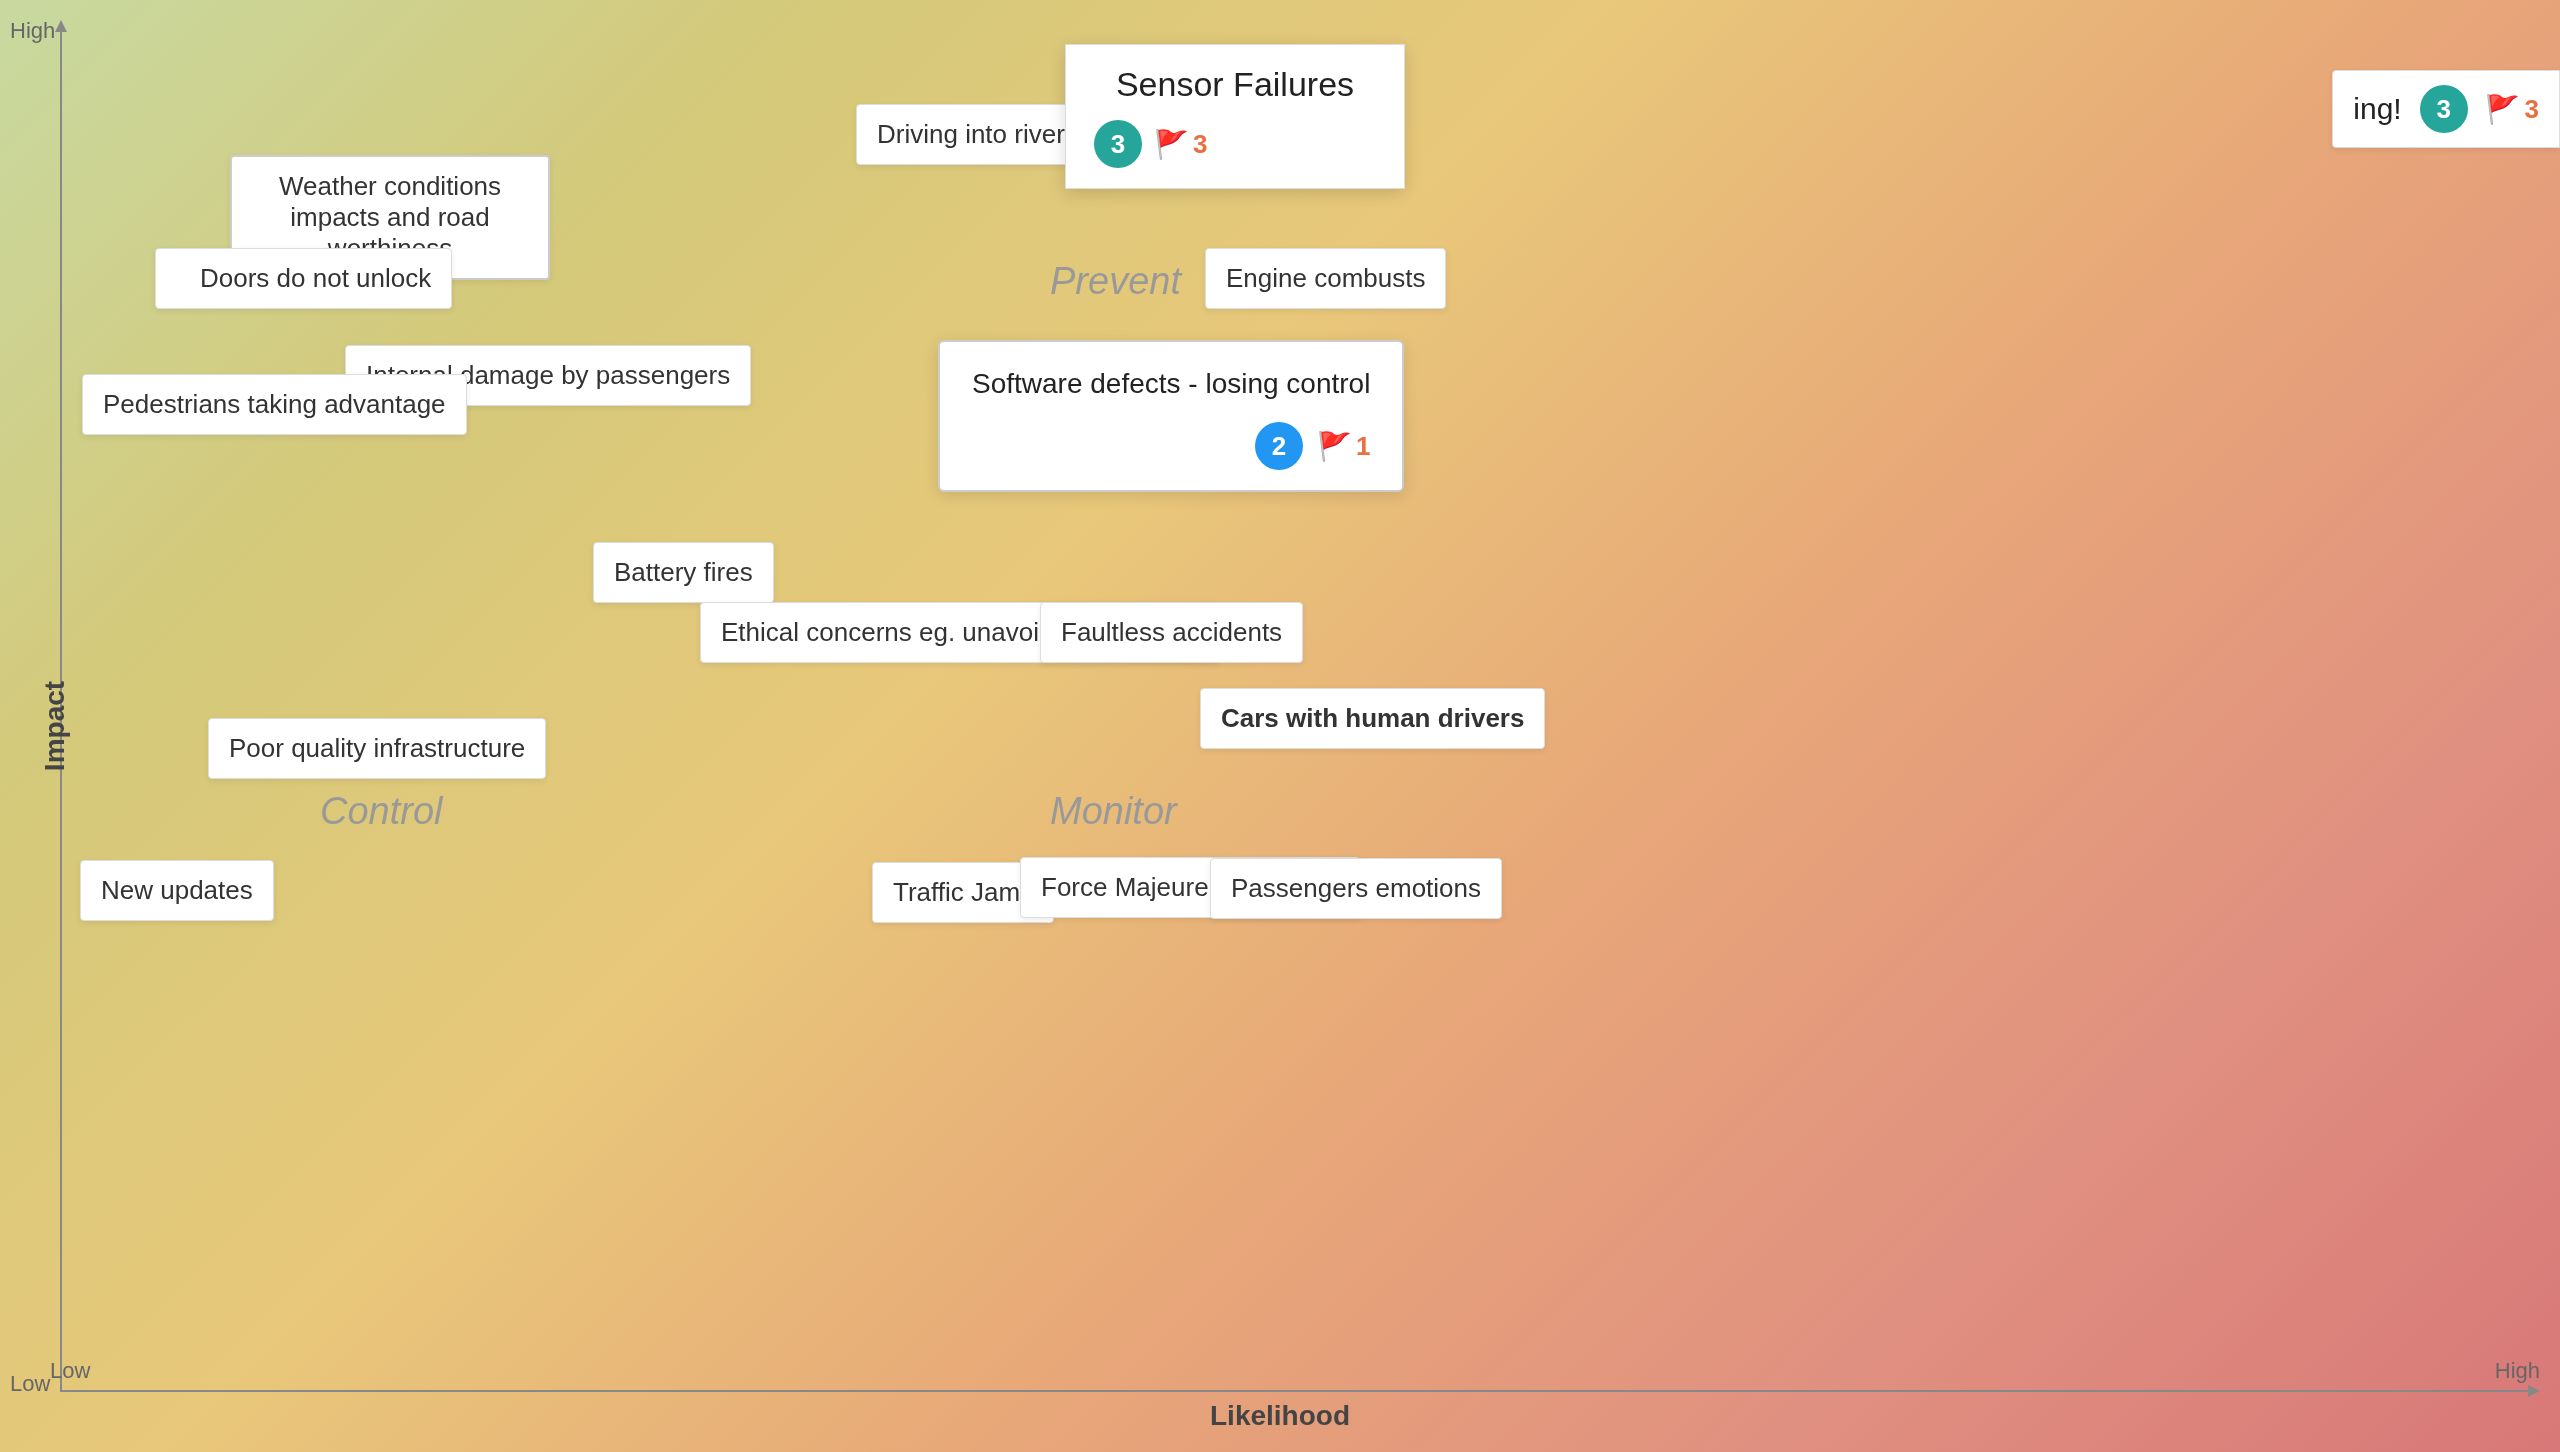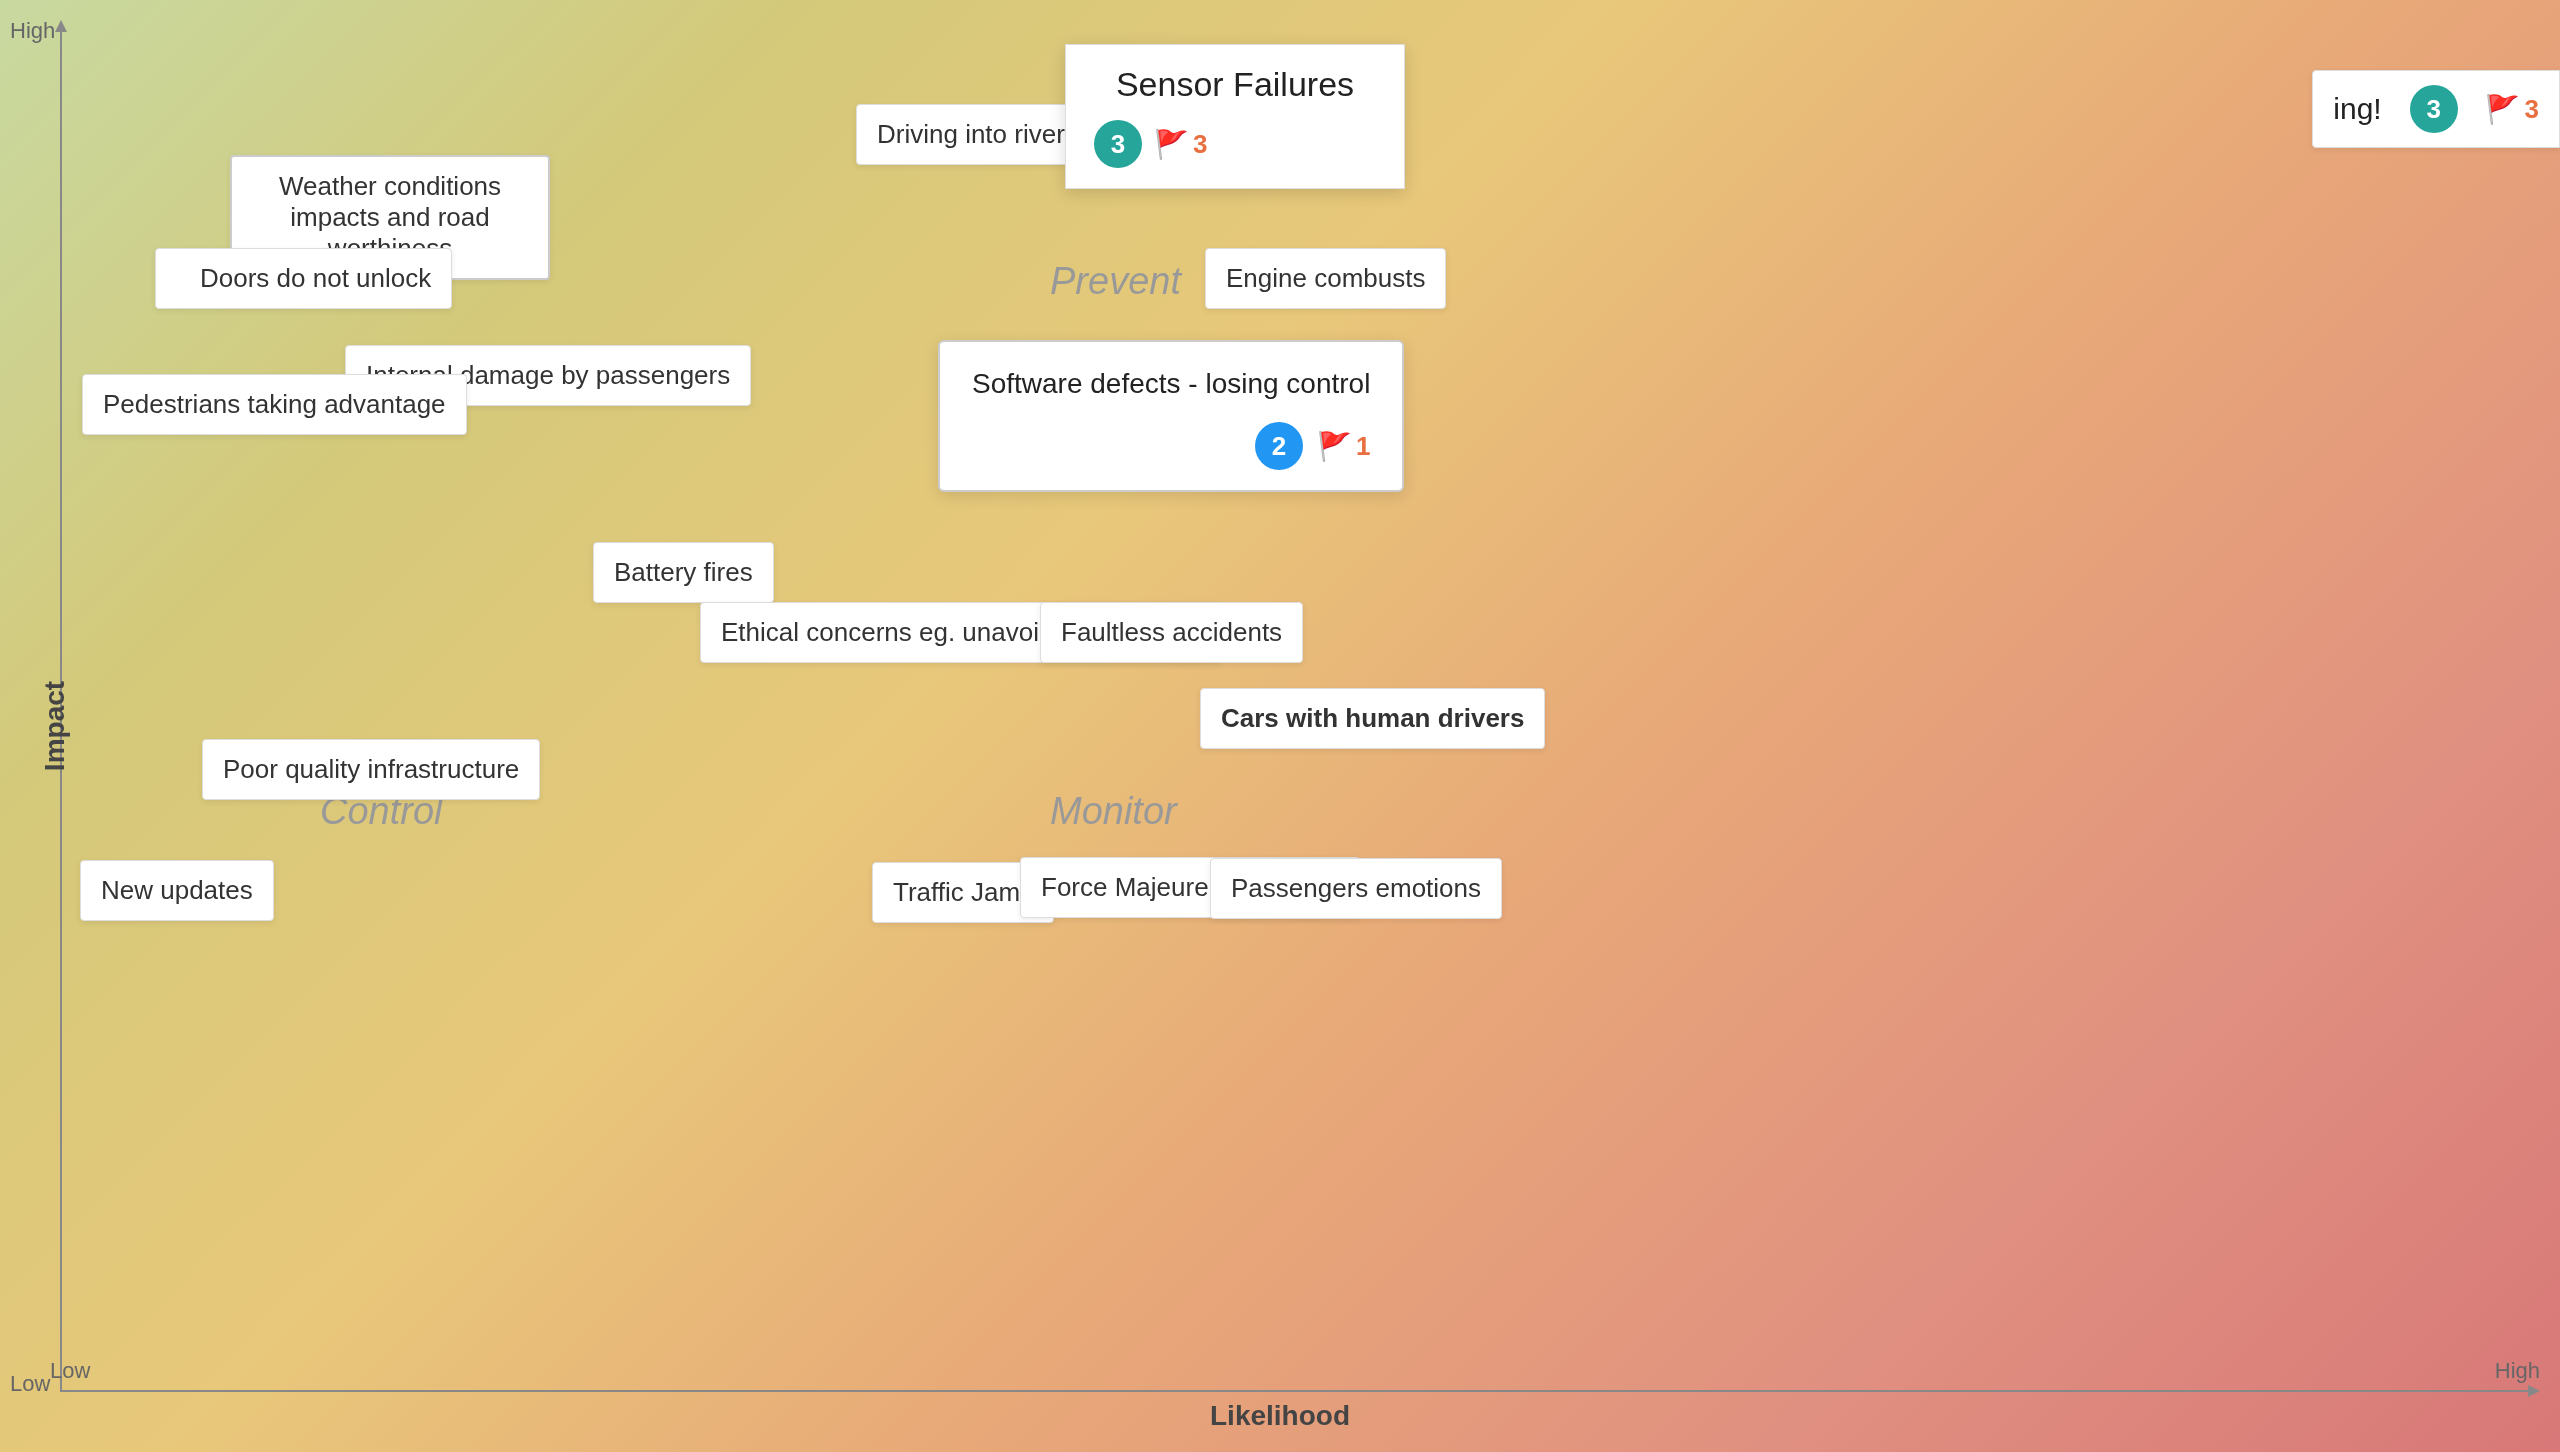--- a/index.html
+++ b/index.html
@@ -251,21 +251,21 @@
   </div>
 
   <div class="risk-card" style="left: 700px; top: 602px;">
     <span>Ethical concerns eg. unavoidable impacts</span>
   </div>
 
   <div class="risk-card" style="left: 1040px; top: 602px;">
     <span>Faultless accidents</span>
   </div>
 
-  <div class="risk-card" style="left: 202px; top: 718px; margin-top: 21px;">
+  <div class="risk-card" style="left: 208px; top: 718px;">
     <span>Poor quality infrastructure</span>
   </div>
 
   <div class="risk-card" style="left: 80px; top: 860px;">
     <span>New updates</span>
   </div>
 
   <div class="risk-card" style="left: 872px; top: 862px;">
     <span>Traffic Jams</span>
   </div>
@@ -314,21 +314,21 @@
       <div class="badge badge-blue">
         <span>2</span>
       </div>
       <div class="flag-badge">
         <span class="flag-icon">🚩</span>
         <span>1</span>
       </div>
     </div>
   </div>
 
-  <div style="position: absolute; right: 0; top: 70px; display: flex; align-items: center; background: white; border: 1px solid #ddd; border-radius: 4px 0 0 4px; padding: 14px 20px; box-shadow: 0 2px 6px rgba(0,0,0,0.08); gap: 28px;">
+  <div style="position: absolute; right: 0; top: 70px; display: flex; align-items: center; background: white; border: 1px solid #ddd; border-radius: 4px 0 0 4px; padding: 14px 20px; box-shadow: 0 2px 6px rgba(0,0,0,0.08); gap: 18px;">
     <div style="font-size: 30px; font-weight: 500; color: #222;">ing!</div>
     <div class="badge badge-teal">
       <span>3</span>
     </div>
     <div class="flag-badge">
       <span class="flag-icon">🚩</span>
       <span>3</span>
     </div>
   </div>
 

